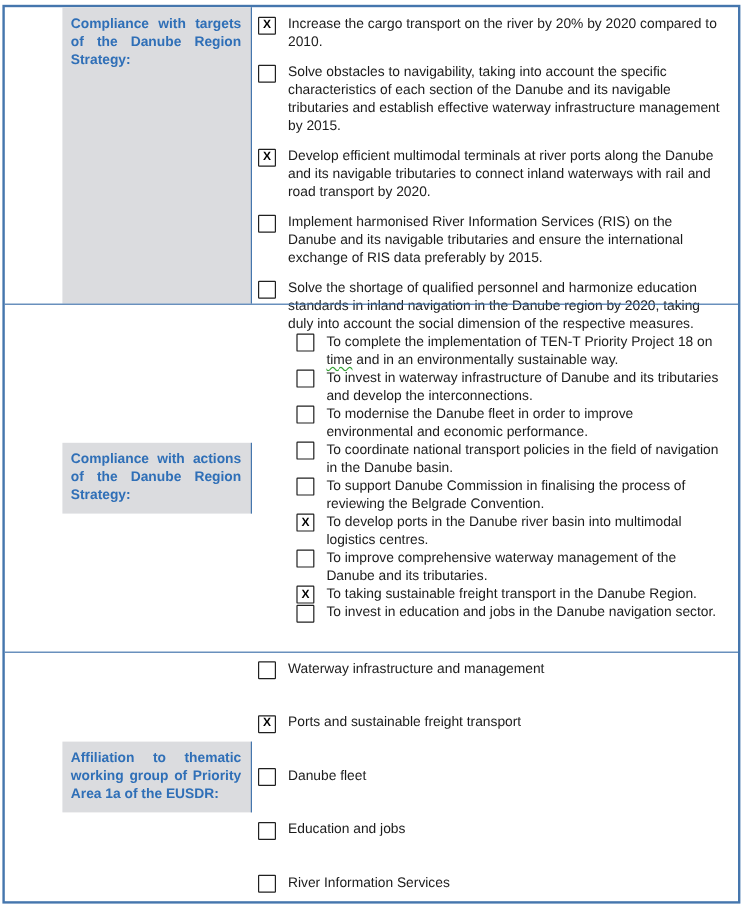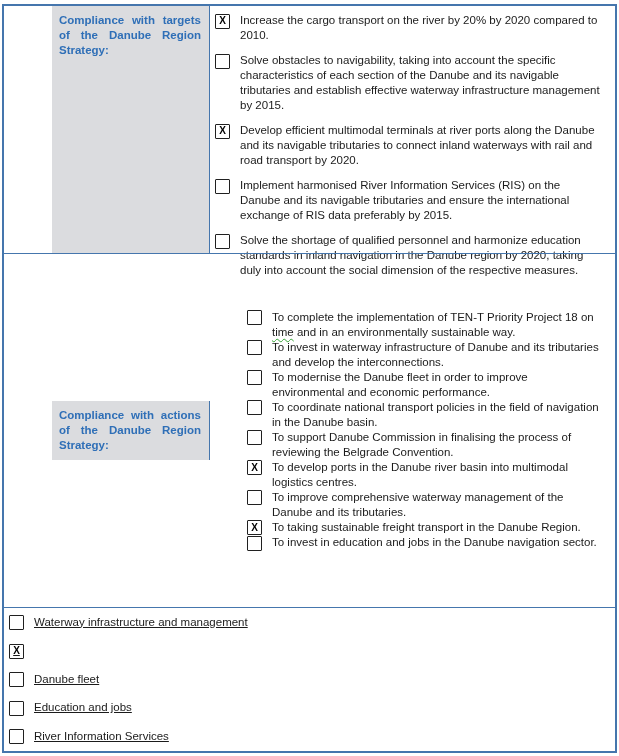--- a/index.html
+++ b/index.html
@@ -43,21 +43,21 @@
     font-weight:bold;
     font-size:11.5px;line-height:15px;
     text-align:justify;
   }
   .cell-right{
     flex:1;display:flex;flex-direction:column;
     padding:7px 14px 7px 5px;
   }
   .row1 .cell-right{gap:10px;}
   .row2 .cell-right{padding-left:37px;}
-  .row3 .cell-right{gap:13px;text-decoration:underline;}
+  .row3 .cell-right{gap:29px;}
   .item{display:flex;align-items:flex-start;gap:10px;}
   .cb{
     flex:0 0 15px;width:15px;height:15px;margin-top:0.5px;
     border:1.5px solid var(--checkbox-border);
     background:#fff;border-radius:1px;
     display:flex;align-items:center;justify-content:center;
     cursor:default;
   }
   .cb .mark{
     font-weight:bold;font-size:10px;line-height:10px;color:#000;
@@ -174,31 +174,35 @@
         <div class="item">
           <span class="cb">
               <span class="mark"></span>
             </span>
           <span class="lbl">To invest in education and jobs in the Danube navigation sector.</span>
         </div>
       </div>
     </div>
 
     <div class="row row3">
+      <div class="cell-left">
+        <div class="section-title">Affiliation to thematic working group of Priority Area 1a of the EUSDR:</div>
+      </div>
       <div class="cell-right">
         <div class="item">
           <span class="cb">
               <span class="mark"></span>
             </span>
           <span class="lbl">Waterway infrastructure and management</span>
         </div>
         <div class="item">
           <span class="cb">
               <span class="mark">X</span>
             </span>
+          <span class="lbl">Ports and sustainable freight transport</span>
         </div>
         <div class="item">
           <span class="cb">
               <span class="mark"></span>
             </span>
           <span class="lbl">Danube fleet</span>
         </div>
         <div class="item">
           <span class="cb">
               <span class="mark"></span>

